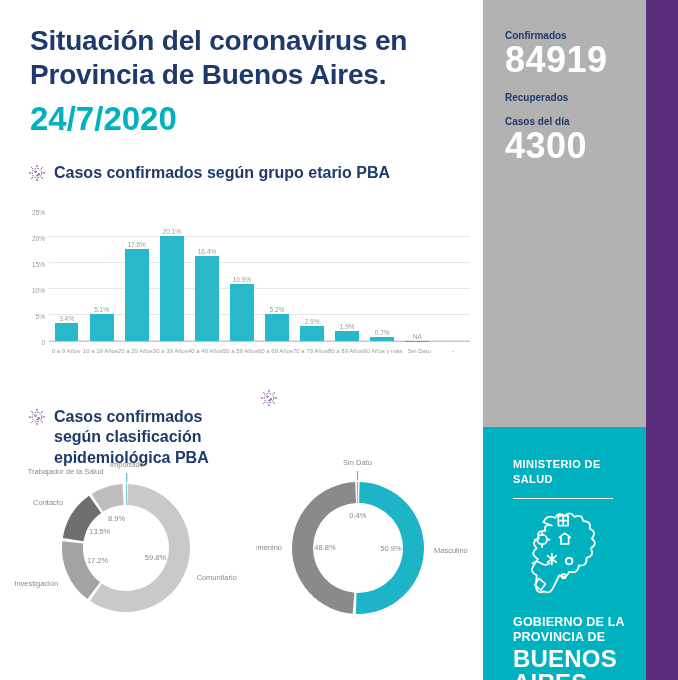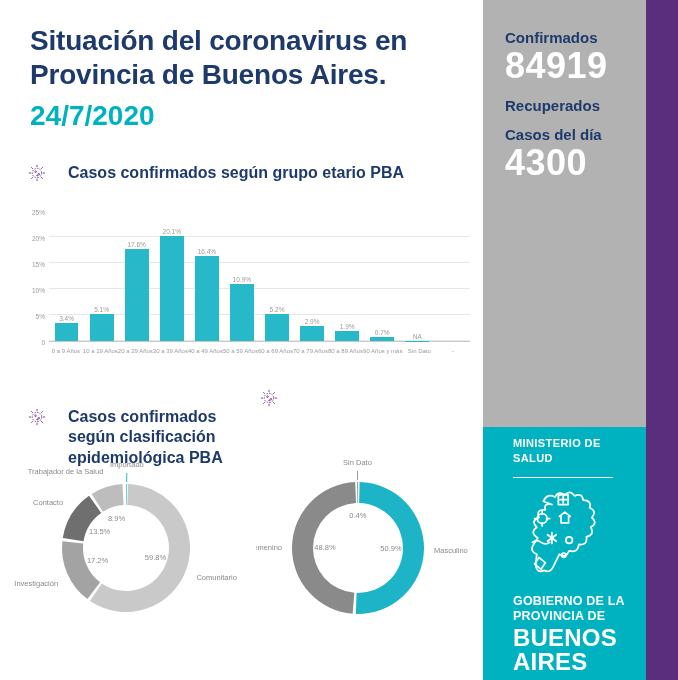--- a/index.html
+++ b/index.html
@@ -6,23 +6,23 @@
     --navy:#1e3a6c; --teal:#00b2c0; --teal_bar:#27b9c9; --purple_stripe:#5b2e7d;
     --virus_purple:#7a4596; --sidebar_gray:#b2b2b2; --label_gray:#8a8a8a; --white:#ffffff;
   }
   *{margin:0;padding:0;box-sizing:border-box;}
   body{font-family:"Liberation Sans",sans-serif;background:#fff;}
   .canvas{position:relative;width:678px;height:680px;background:#fff;overflow:hidden;}
 
   
   .page-title{position:absolute;left:30px;top:24px;width:440px;font-size:28px;font-weight:bold;
     color:var(--navy);line-height:1.22;letter-spacing:-0.2px;}
-  .report-date{position:absolute;left:30px;top:100px;font-size:28px;font-weight:bold;color:var(--teal);}
-
-  .section-header{position:absolute;display:flex;gap:22px;align-items:flex-start;color:var(--navy);}
+  .report-date{position:absolute;left:30px;top:100px;font-size:33px;font-weight:bold;color:var(--teal);}
+
+  .section-header{position:absolute;display:flex;gap:8px;align-items:flex-start;color:var(--navy);}
   .section-header .txt{font-size:16px;font-weight:bold;line-height:1.28;}
   .sh-age{left:28px;top:163px;width:420px;}
   .sh-class{left:28px;top:407px;width:205px;}
   .sh-gender{left:260px;top:388px;width:205px;}
   .virus{flex:0 0 auto;margin-top:1px;}
 
   
   .barchart{position:absolute;left:26px;top:196px;width:446px;height:162px;}
   .barchart .ylab{position:absolute;left:0;width:19px;text-align:right;font-size:6.5px;color:#999;}
   .barchart .plot{position:absolute;left:23px;right:2px;bottom:16px;height:130px;border-bottom:1px solid #c9c9c9;}
@@ -38,25 +38,25 @@
   
   .donut-svg{position:absolute;}
   .donut-class{left:12px;top:448px;}
   .donut-gender{left:256px;top:448px;}
   .donut-svg text{font-size:7.5px;fill:var(--label_gray);}
 
   
   .sidebar{position:absolute;left:483px;top:0;width:163px;height:427px;background:var(--sidebar_gray);
     padding:30px 10px 0 22px;}
   .stat{margin-bottom:13px;}
-  .stat-label{font-size:15px;font-weight:bold;color:var(--navy);line-height:1.12;}
+  .stat-label{font-size:10px;font-weight:bold;color:var(--navy);line-height:1.12;}
   .stat-value{font-size:36px;font-weight:bold;color:var(--white);line-height:1.05;letter-spacing:0.5px;}
 
   .brand{position:absolute;left:483px;top:427px;width:186px;height:253px;background:var(--teal);
-    padding:9px 10px 0 30px;color:var(--white);}
+    padding:30px 10px 0 30px;color:var(--white);}
   .ministry{font-size:11px;font-weight:bold;letter-spacing:0.4px;line-height:1.35;width:95px;}
   .brand-rule{width:100px;height:1px;background:var(--white);border:0;margin:11px 0 8px 0;}
   .gov-top{font-size:12.5px;font-weight:bold;line-height:1.25;width:115px;letter-spacing:0.2px;}
   .gov-name{font-size:24px;font-weight:bold;line-height:1.02;width:115px;letter-spacing:0.2px;margin-top:1px;}
 
   .purple-stripe{position:absolute;left:646px;top:0;width:32px;height:680px;background:var(--purple_stripe);}
 </style>
 </head>
 <body>
 

